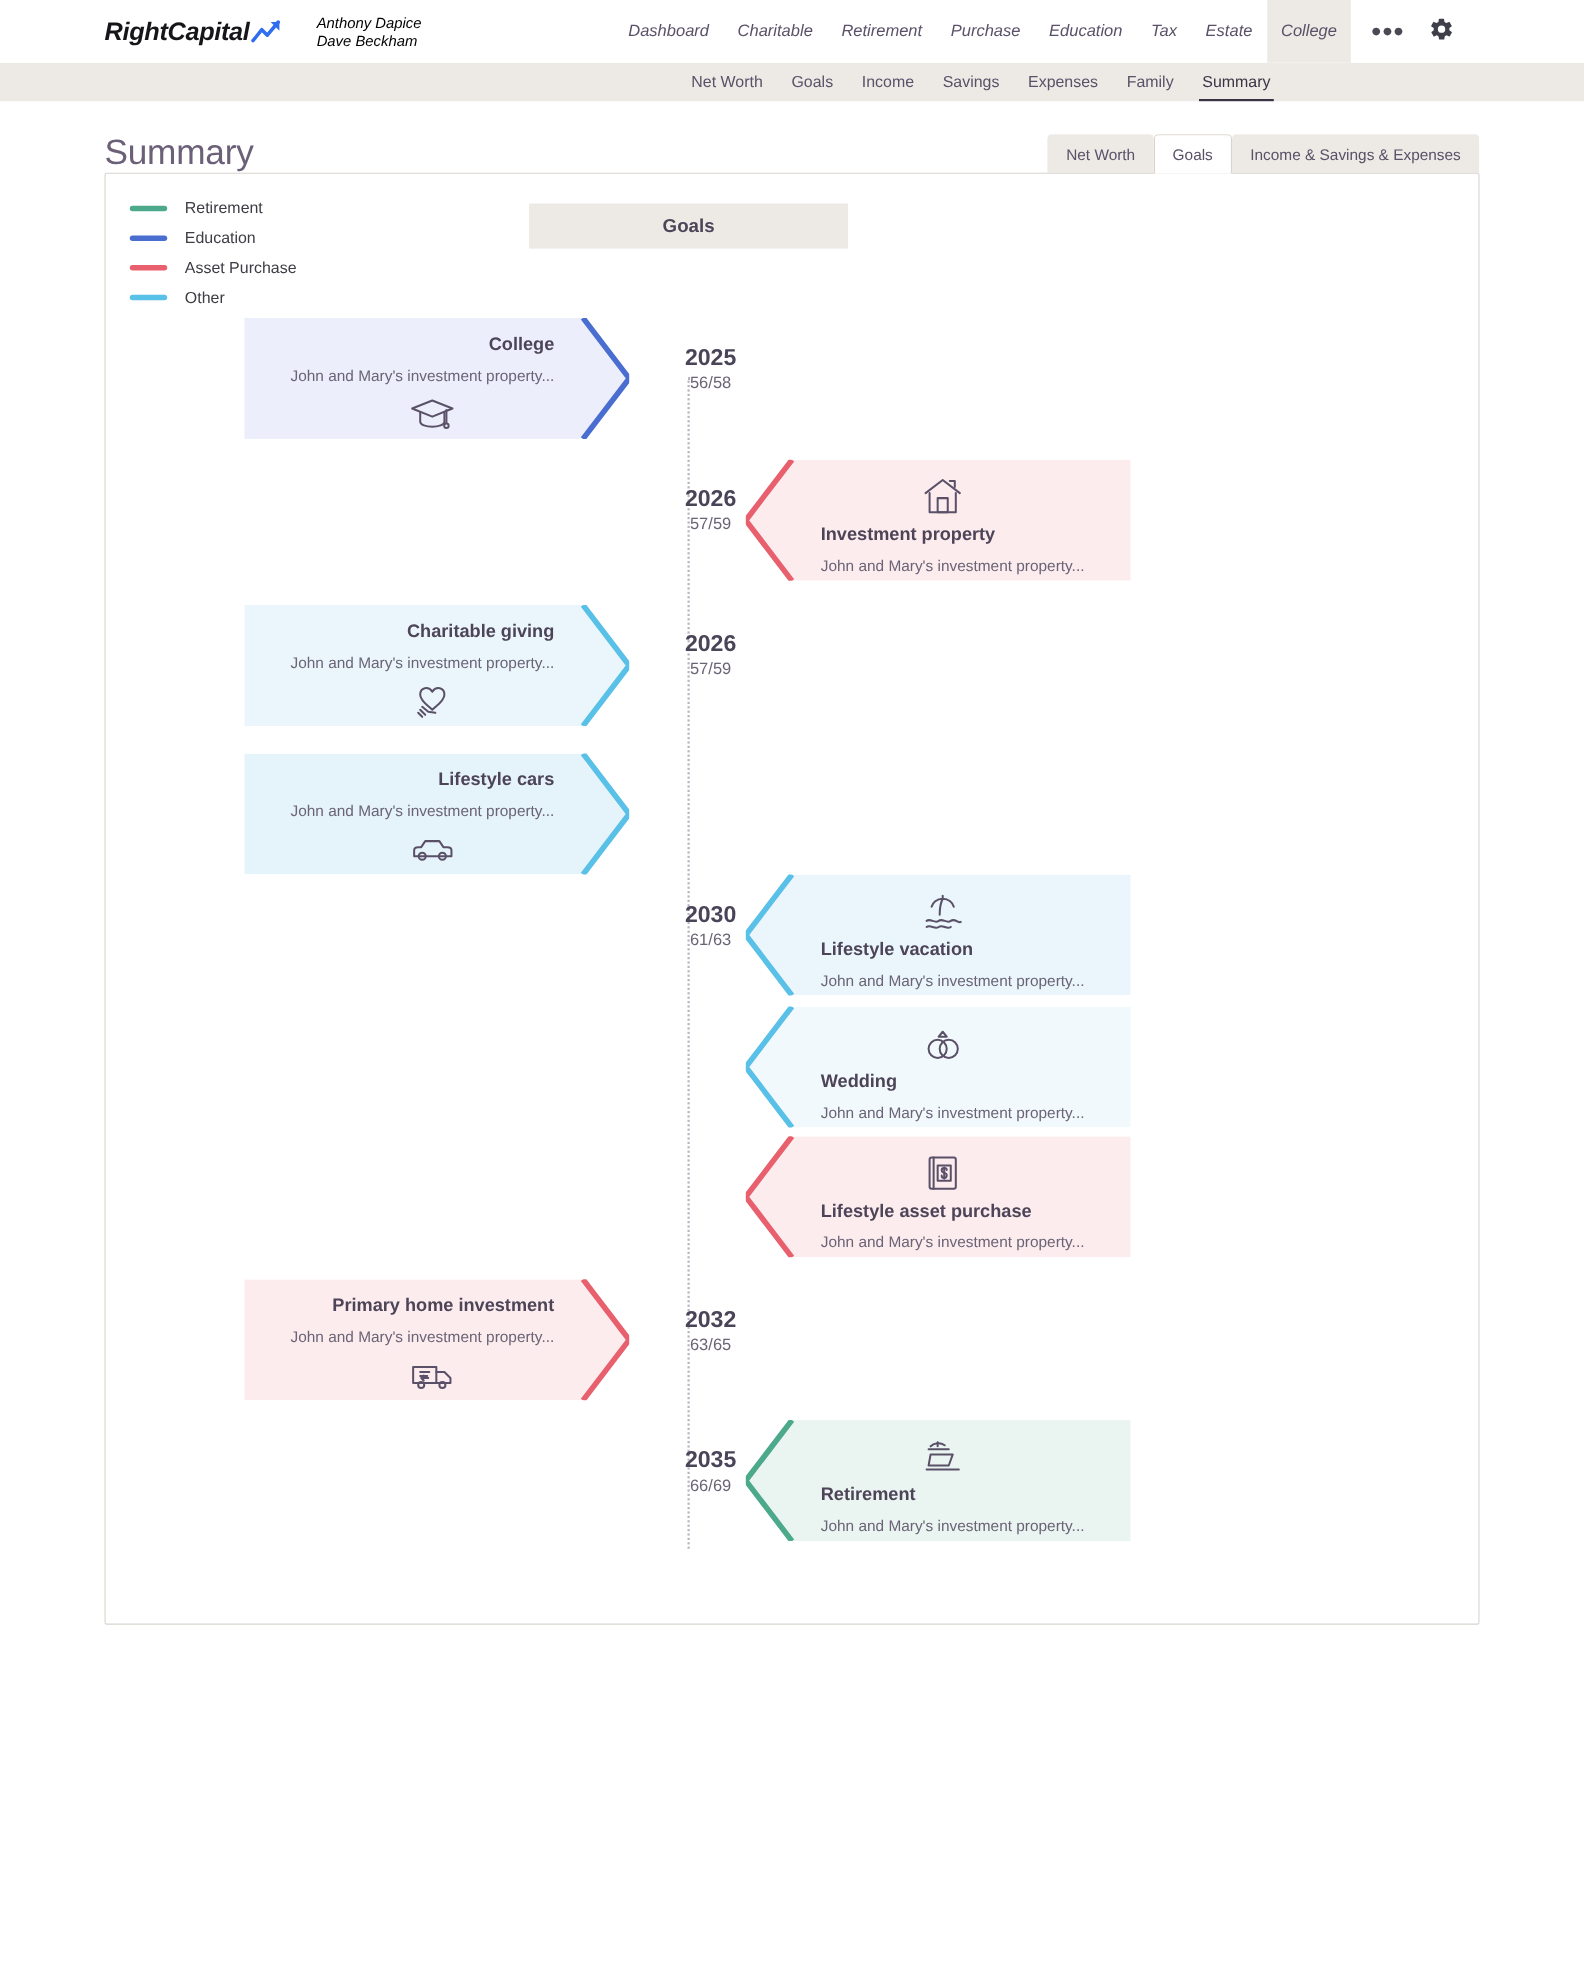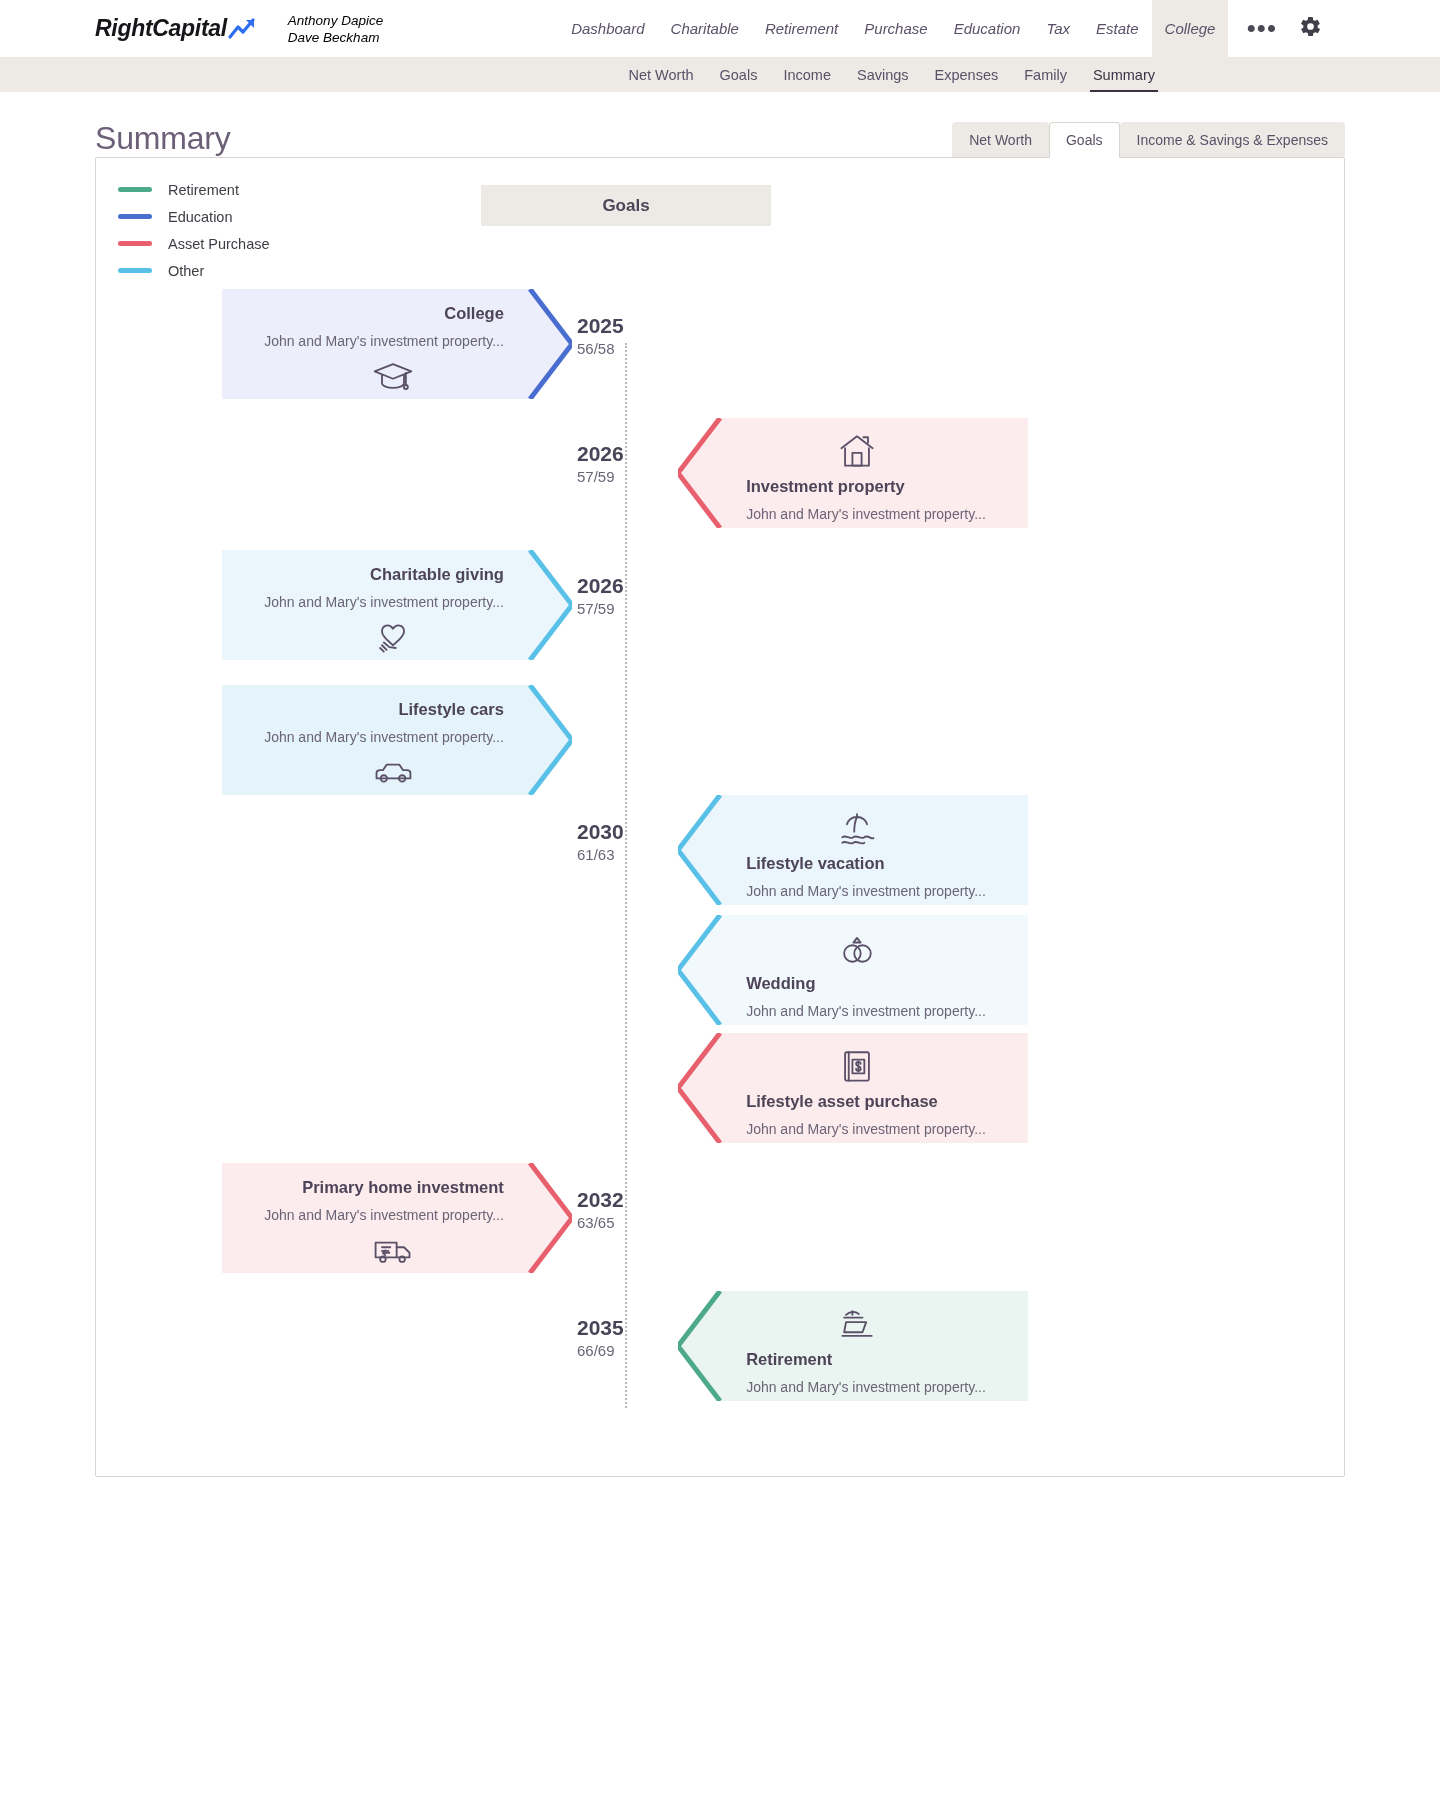--- a/index.html
+++ b/index.html
@@ -133,22 +133,22 @@
   
   .timeline { position: absolute; left: 0; top: 0; right: 0; bottom: 0; }
   .axis {
     position: absolute;
     left: 529px; top: 185px;
     width: 0; height: 1065px;
     border-left: 2px dotted #b9b4c0;
   }
   .marker {
     position: absolute;
-    width: 96px; text-align: left;
-    left: 481px;
+    width: 96px; text-align: center;
+    left: 502px;
   }
   .marker .yr {
     font-size: 21px; font-weight: bold; color: #4a4458;
     line-height: 26px;
   }
   .marker .ages {
     font-size: 15px; color: #6b6476; line-height: 20px;
   }
 
   .card {

